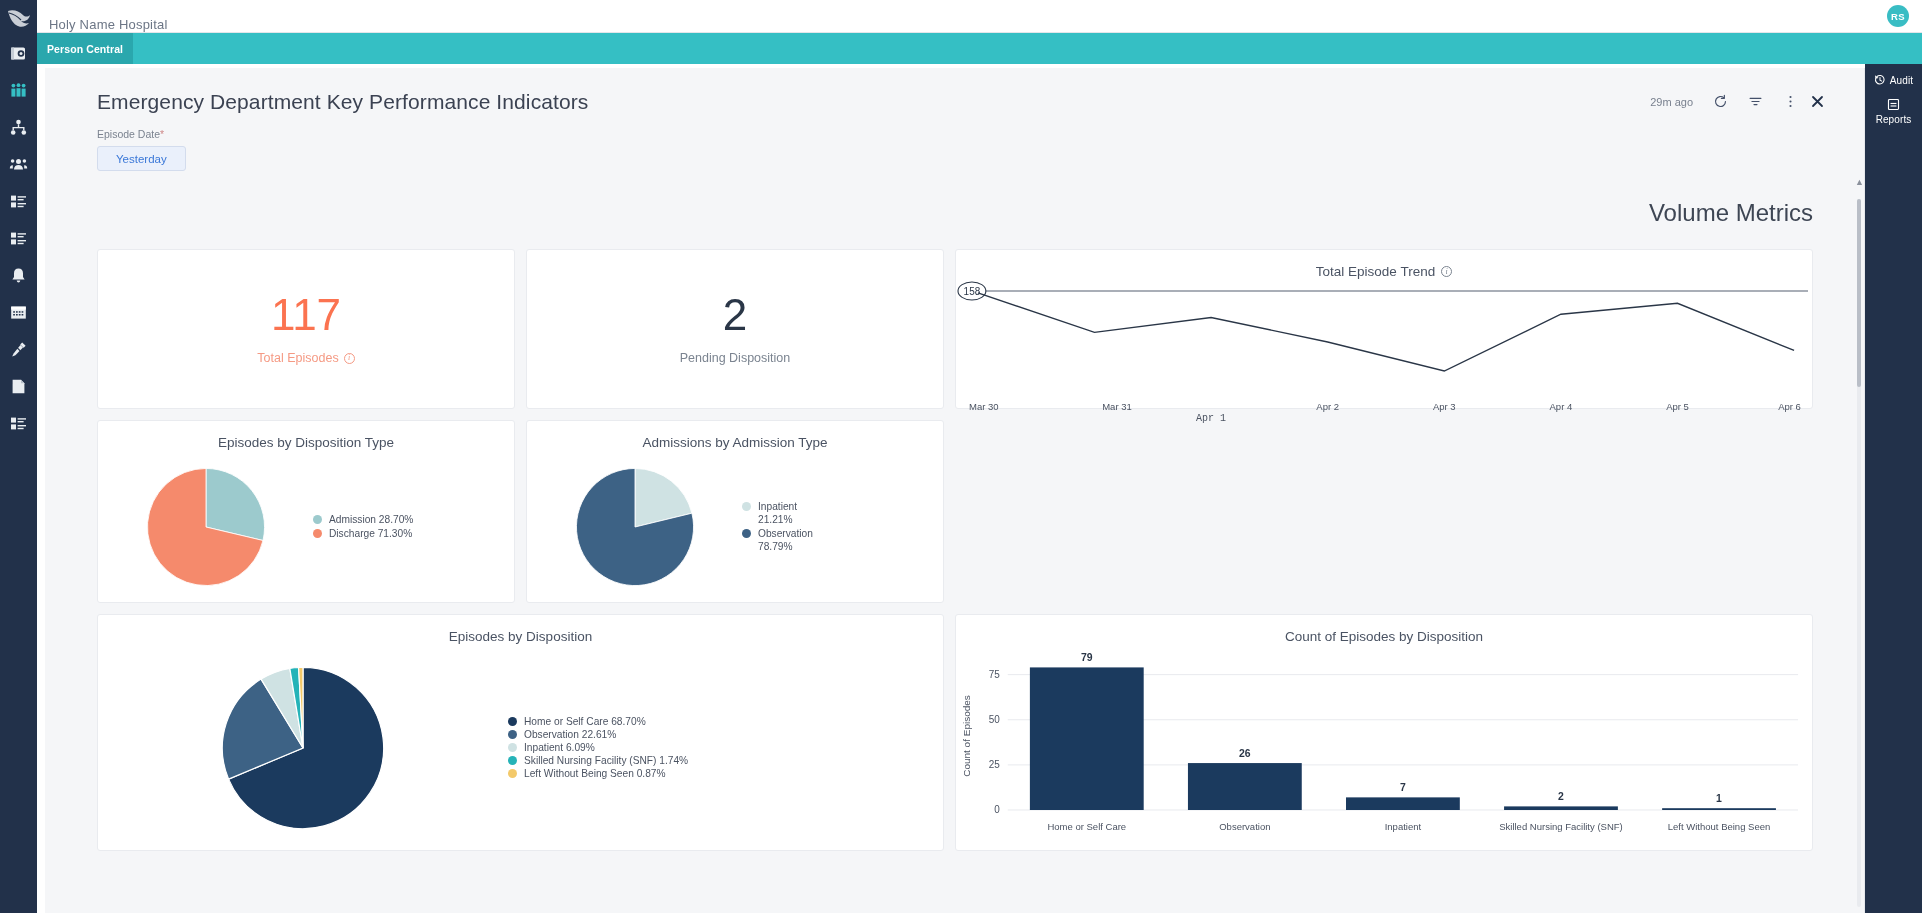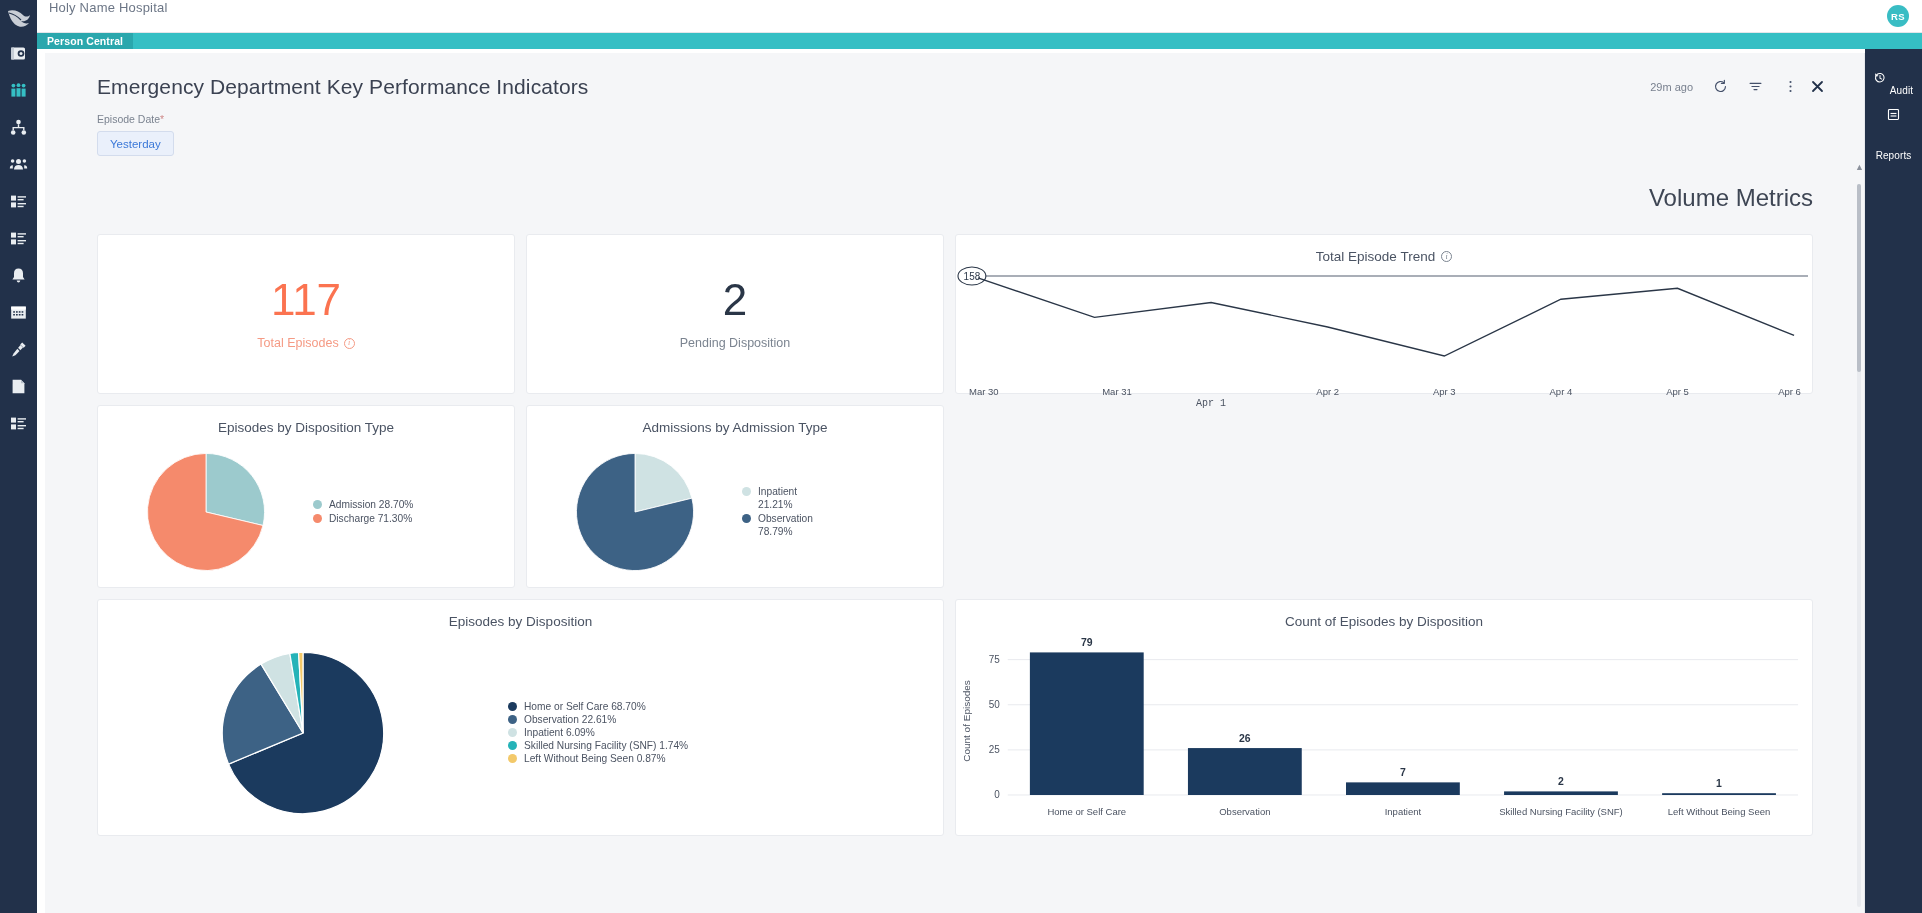--- a/index.html
+++ b/index.html
@@ -27,37 +27,37 @@
   }
   .rail-item svg { display:block; }
 
   
   .right-col { flex: 1; display: flex; flex-direction: column; height: 913px; position: relative; }
 
   
   .topbar {
     height: 33px; background: #ffffff;
     border-bottom: 1px solid #e3e6ea;
-    display: flex; align-items: flex-start;
+    display: flex; align-items: flex-end;
     padding-left: 12px;
     position: relative;
   }
   .topbar-title { font-size: 13px; color: #6c7686; letter-spacing: .2px; }
   .avatar {
     position: absolute; right: 13px; top: 50%; transform: translateY(-50%);
     width: 22px; height: 22px; border-radius: 50%;
     background: #39bdc4; color: #ffffff;
     font-size: 9.5px; font-weight: bold;
     display: flex; align-items: center; justify-content: center;
     letter-spacing: .3px;
   }
 
   
   .tabstrip {
-    height: 16px; background: #35bfc4;
+    height: 31px; background: #35bfc4;
     display: flex; align-items: stretch;
     position: relative;
     text-align: center;
   }
   .tabstrip .tab {
     background: #2aa7ad;
     color: #ffffff;
     font-size: 10.5px; font-weight: bold;
     display: flex; align-items: center;
     padding: 0 10px 0 10px;
@@ -87,21 +87,21 @@
     display: flex; align-items: center; gap: 20px;
   }
   .stale { font-size: 11px; color: #79818f; }
   .ticon { cursor: pointer; color: #44506a; display: flex; align-items: center; }
 
   .filter-block { padding: 14px 0 0 52px; }
   .filter-label { font-size: 10.5px; color: #7b8390; margin-bottom: 6px; }
   .filter-label .req { color: #cf8b8b; }
   .chip {
     display: inline-flex; align-items: center; justify-content: center;
-    height: 25px; padding: 0 12px;
+    height: 25px; padding: 0 18px;
     background: #eaf0fb; border: 1px solid #d3dced; border-radius: 3px;
     color: #3b78d8; font-size: 11.5px; cursor: pointer;
   }
 
   
   .scroll-region { flex: 1; position: relative; min-height: 0; overflow: hidden; padding-top: 14px; }
   .scroll-inner { padding: 0 52px 0 52px; }
   .section-title { font-size: 24px; color: #3e4654; font-weight: normal; margin: 14px 0 22px 10px; text-align: right; }
 
   .scrollbar {
@@ -148,21 +148,21 @@
   .legend-row .sw { width: 9px; height: 9px; border-radius: 50%; margin-top: 2px; flex: 0 0 auto; }
   .legend-stack { display:flex; flex-direction: column; }
 
   
   .rpanel {
     width: 57px; min-width: 57px; background: #22314a;
     display: flex; flex-direction: column; align-items: center;
     padding-top: 10px; gap: 12px;
   }
   .rpanel-item { display: flex; flex-direction: column; align-items: center; gap: 3px; cursor: pointer; color: #ffffff; }
-  .rpanel-item .rp-label { font-size: 10px; letter-spacing: .1px; margin-top: 26px; }
+  .rpanel-item .rp-label { font-size: 10px; letter-spacing: .1px; }
   .rp-inline { display: flex; align-items: center; gap: 4px; }
 </style>
 </head>
 <body>
 
 <div class="app">
 
   <div class="rail">
 
     <div class="rail-logo">

